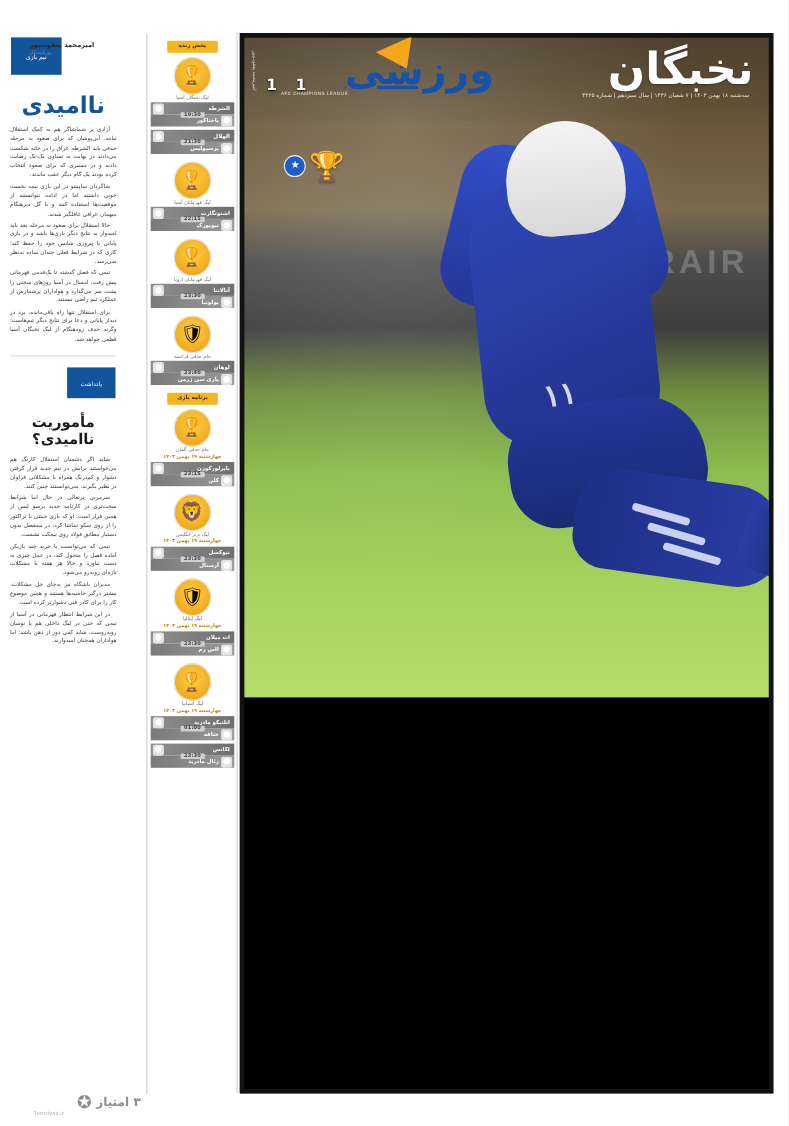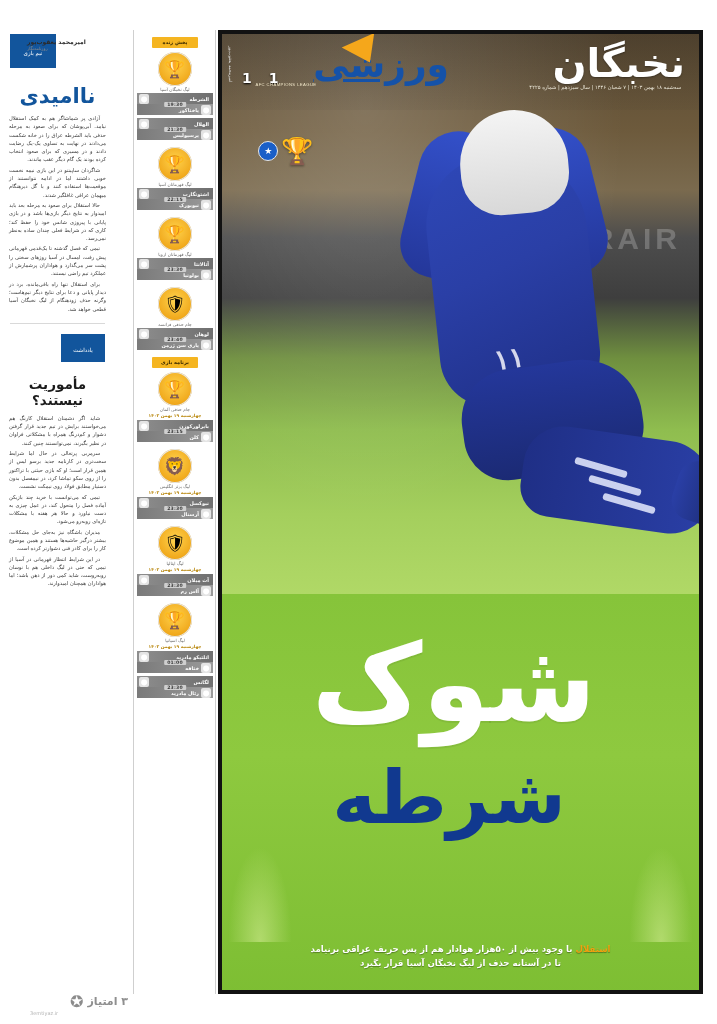--- a/index.html
+++ b/index.html
@@ -257,21 +257,21 @@
     </div>
 
     <div class="divider"></div>
 
     <div>
       <div class="art-head" style="height:44px">
         <div class="tag-box" style="left:auto; right:4px; width:44px; height:28px; line-height:28px">
           <span class="tg">یادداشت</span>
         </div>
       </div>
-      <div class="art-title dark">مأموریت نیستند؟</div>
+      <div class="art-title dark">مأموریت ناامیدی؟</div>
       <div class="art-body">
         <p>شاید اگر دشمنان استقلال کارنگ هم می‌خواستند برایش در تیم جدید قرار گرفتن دشوار و کم‌درنگ همراه با مشکلاتی فراوان در نظیر بگیرند، نمی‌توانستند چنین کنند.</p>
         <p>سرمربی پرتغالی در حال اما شرایط سخت‌تری در کارنامه جدید برسو لیس از همین قرار است؛ او که بازی حیثتی با تراکتور را از روی سکو تماشا کرد، در نیمفصل بدون دستیار مطابق فولاد روی نیمکت نشست.</p>
         <p>تیمی که می‌توانست با خرید چند بازیکن آماده فصل را متحول کند، در عمل چیزی به دست نیاورد و حالا هر هفته با مشکلات تازه‌ای روبه‌رو می‌شود.</p>
         <p>مدیران باشگاه نیز به‌جای حل مشکلات، بیشتر درگیر حاشیه‌ها هستند و همین موضوع کار را برای کادر فنی دشوارتر کرده است.</p>
         <p>در این شرایط انتظار قهرمانی در آسیا از تیمی که حتی در لیگ داخلی هم با نوسان روبه‌روست، شاید کمی دور از ذهن باشد؛ اما هواداران همچنان امیدوارند.</p>
       </div>
     </div>
   </div>
 
@@ -474,31 +474,20 @@
       </div>
 
       <div class="acl-badge">
         <span class="acl-trophy">🏆</span>
         <span class="acl-club">★</span>
       </div>
       <div class="acl-score">1   1</div>
       <div class="acl-text">AFC CHAMPIONS LEAGUE</div>
     </div>
 
-    <div class="greenzone">
-      <div class="grass-l"></div>
-      <div class="grass-r"></div>
-      <div class="hl-white">شوک</div>
-      <div class="hl-blue">شرطه</div>
-      <div class="sub-bar">
-        <span class="hi">استقلال</span>
-        <span>با وجود بیش از ۵۰هزار هوادار هم از پس حریف عراقی برنیامد</span><br>
-        <span>تا در آستانه حذف از لیگ نخبگان آسیا قرار بگیرد</span>
-      </div>
-    </div>
   </div>
 
   <div id="wm">
     <span class="wmtxt">۳ امتیاز</span>
     <span class="wmlogo">✪</span>
     <span class="wmurl">3emtiyaz.ir</span>
   </div>
 
 </div>
 

